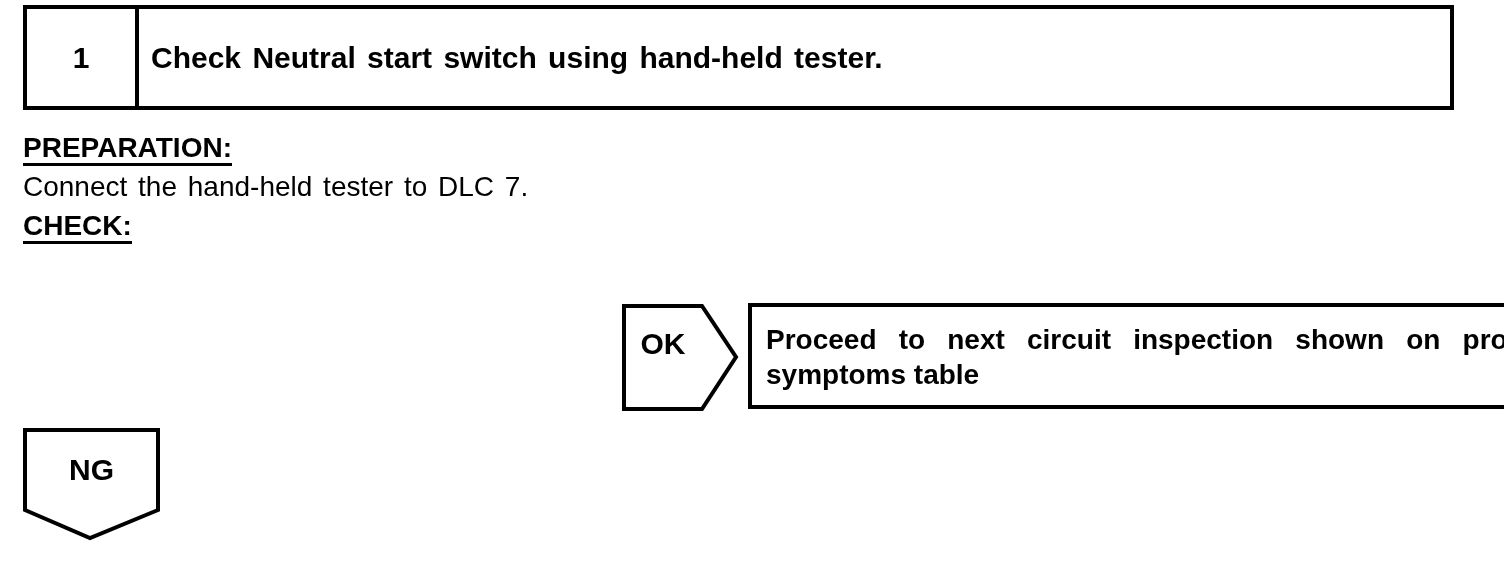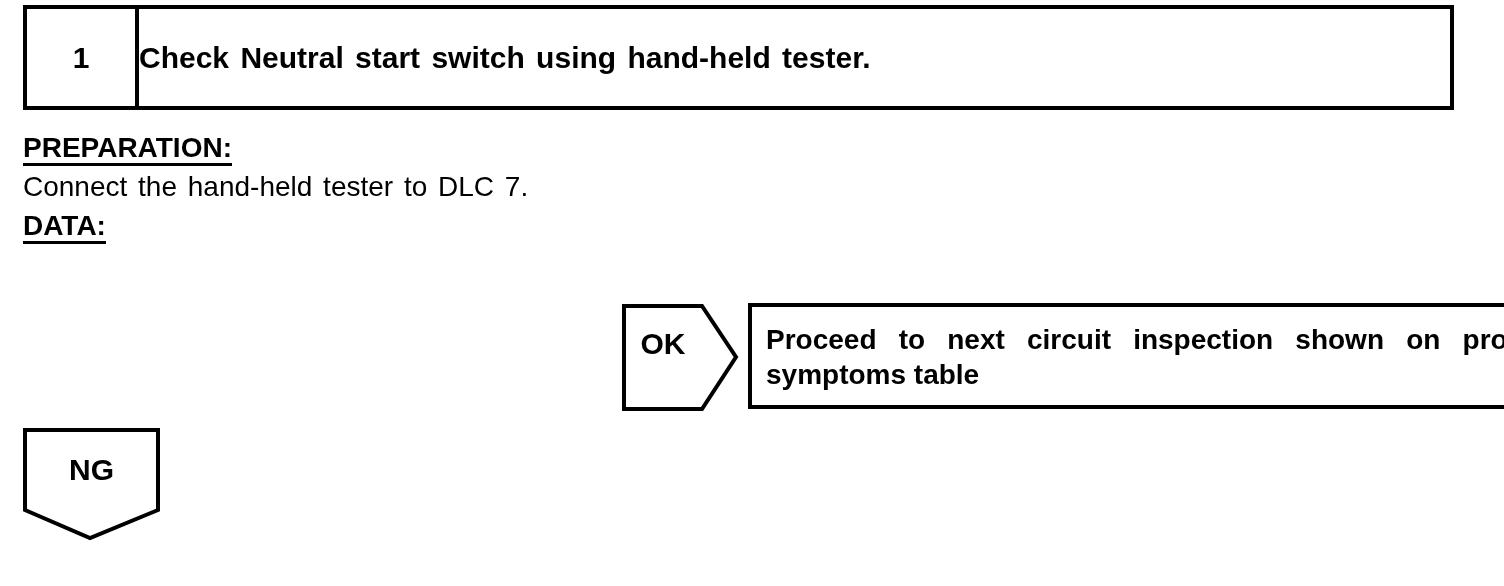--- a/index.html
+++ b/index.html
@@ -35,20 +35,21 @@
     display: flex;
     align-items: center;
     justify-content: center;
     font-weight: bold;
     font-size: 30px;
   }
   .step-title {
     flex: 1;
     display: flex;
     align-items: center;
+    padding-left: 12px;
     font-weight: bold;
     font-size: 30px;
     word-spacing: 3px;
   }
 
   
   .body-text {
     position: absolute;
     left: 23px;
     top: 128px;
@@ -128,21 +129,21 @@
 <div class="page">
 
   <div class="step-table">
     <div class="step-num">1</div>
     <div class="step-title">Check Neutral start switch using hand-held tester.</div>
   </div>
 
   <div class="body-text">
     <div class="h"><span>PREPARATION:</span></div>
     <div class="p">Connect the hand-held tester to DLC 7.</div>
-    <div class="h"><span>DATA:</span></div>
+    <div class="h"><span>CHECK:</span></div>
   </div>
 
   <div class="ok-shape">
     <svg width="118" height="107" viewBox="0 0 118 107">
       <polygon points="2,2 80,2 114,53 80,105 2,105" fill="#ffffff" stroke="#000000" stroke-width="4"></polygon>
     </svg>
     <span class="lbl">OK</span>
   </div>
 
   <div class="ok-box">

